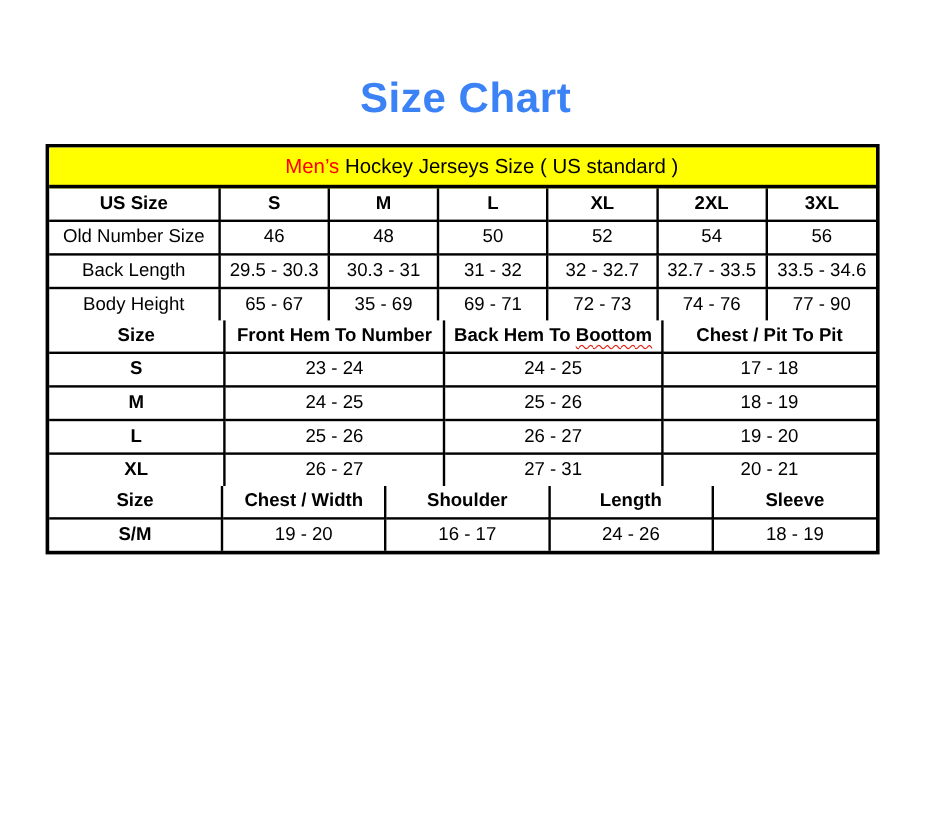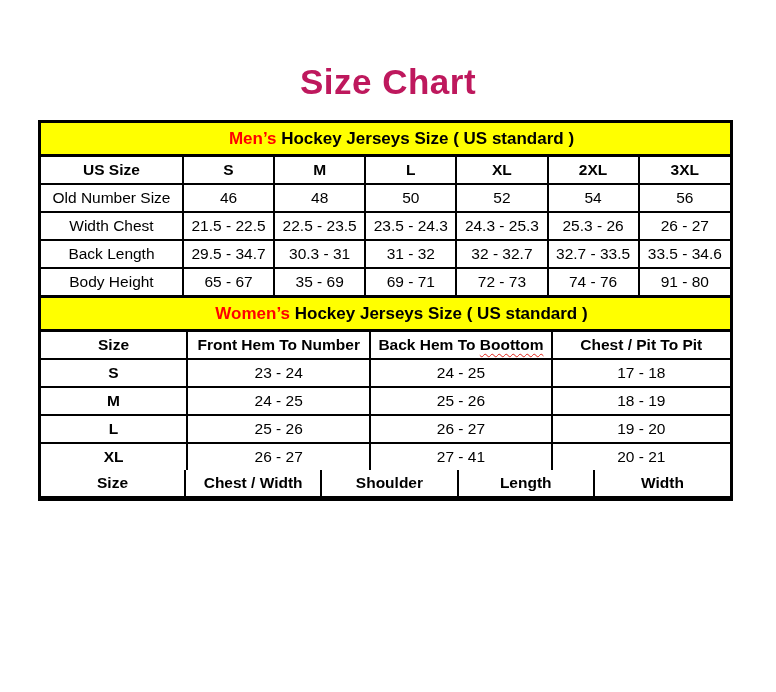--- a/index.html
+++ b/index.html
@@ -14,41 +14,41 @@
   }
   .page-title {
     position: absolute;
     top: 62px;
     left: 0;
     width: 100%;
     margin: 0;
     text-align: center;
     font-size: 35px;
     font-weight: 700;
-    color: #be185d;
+    color: #3b82f6;
     letter-spacing: 0.5px;
   }
   .size-chart {
     position: absolute;
     left: 38px;
     top: 120px;
     width: 695px;
     border: 3px solid #000000;
     box-sizing: border-box;
     background: #ffffff;
   }
   .band {
     background: #ffff00;
     border-top: 3px solid #000000;
     border-bottom: 3px solid #000000;
     height: 31px;
     line-height: 31px;
     text-align: center;
     font-size: 17px;
-    font-weight: 700;
+    font-weight: 400;
     color: #000000;
     padding-left: 32px;
   }
   .band:first-child { border-top: 0; }
   .band .hl { color: #ff0000; }
   table {
     width: 100%;
     border-collapse: collapse;
     table-layout: fixed;
     padding-left: 28px;
@@ -114,53 +114,40 @@
     <tr>
       <td>Old Number Size</td>
       <td>46</td>
       <td>48</td>
       <td>50</td>
       <td>52</td>
       <td>54</td>
       <td>56</td>
     </tr>
     <tr>
-      <td>Width Chest</td>
-      <td>21.5 - 22.5</td>
-      <td>22.5 - 23.5</td>
-      <td>23.5 - 24.3</td>
-      <td>24.3 - 25.3</td>
-      <td>25.3 - 26</td>
-      <td>26 - 27</td>
-    </tr>
-    <tr>
       <td>Back Length</td>
-      <td>29.5 - 34.7</td>
+      <td>29.5 - 30.3</td>
       <td>30.3 - 31</td>
       <td>31 - 32</td>
       <td>32 - 32.7</td>
       <td>32.7 - 33.5</td>
       <td>33.5 - 34.6</td>
     </tr>
     <tr>
       <td>Body Height</td>
       <td>65 - 67</td>
       <td>35 - 69</td>
       <td>69 - 71</td>
       <td>72 - 73</td>
       <td>74 - 76</td>
-      <td>91 - 80</td>
+      <td>77 - 90</td>
     </tr>
   </tbody>
     </table>
 
-  <div class="band">
-    <span class="hl">Women’s</span>
-    <span>Hockey Jerseys Size ( US standard )</span>
-  </div>
   <table>
     <colgroup>
       <col style="width:21.2%">
         <col style="width:26.6%">
         <col style="width:26.3%">
         <col style="width:25.9%">
     </colgroup>
     <tbody>
         <tr>
       <th>Size</th>
@@ -185,38 +172,45 @@
     </tr>
     <tr>
       <td class="sizecol">L</td>
       <td>25 - 26</td>
       <td>26 - 27</td>
       <td>19 - 20</td>
     </tr>
     <tr>
       <td class="sizecol">XL</td>
       <td>26 - 27</td>
-      <td>27 - 41</td>
+      <td>27 - 31</td>
       <td>20 - 21</td>
     </tr>
   </tbody>
     </table>
 
   <table>
     <colgroup>
       <col style="width:20.9%">
         <col style="width:19.78%">
         <col style="width:19.78%">
         <col style="width:19.78%">
         <col style="width:19.76%">
     </colgroup>
     <tbody>
         <tr>
       <th>Size</th>
       <th>Chest / Width</th>
       <th>Shoulder</th>
       <th>Length</th>
-      <th>Width</th>
+      <th>Sleeve</th>
+    </tr>
+    <tr>
+      <td class="sizecol">S/M</td>
+      <td>19 - 20</td>
+      <td>16 - 17</td>
+      <td>24 - 26</td>
+      <td>18 - 19</td>
     </tr>
   </tbody>
     </table>
 
 </div>
 
 </body></html>

